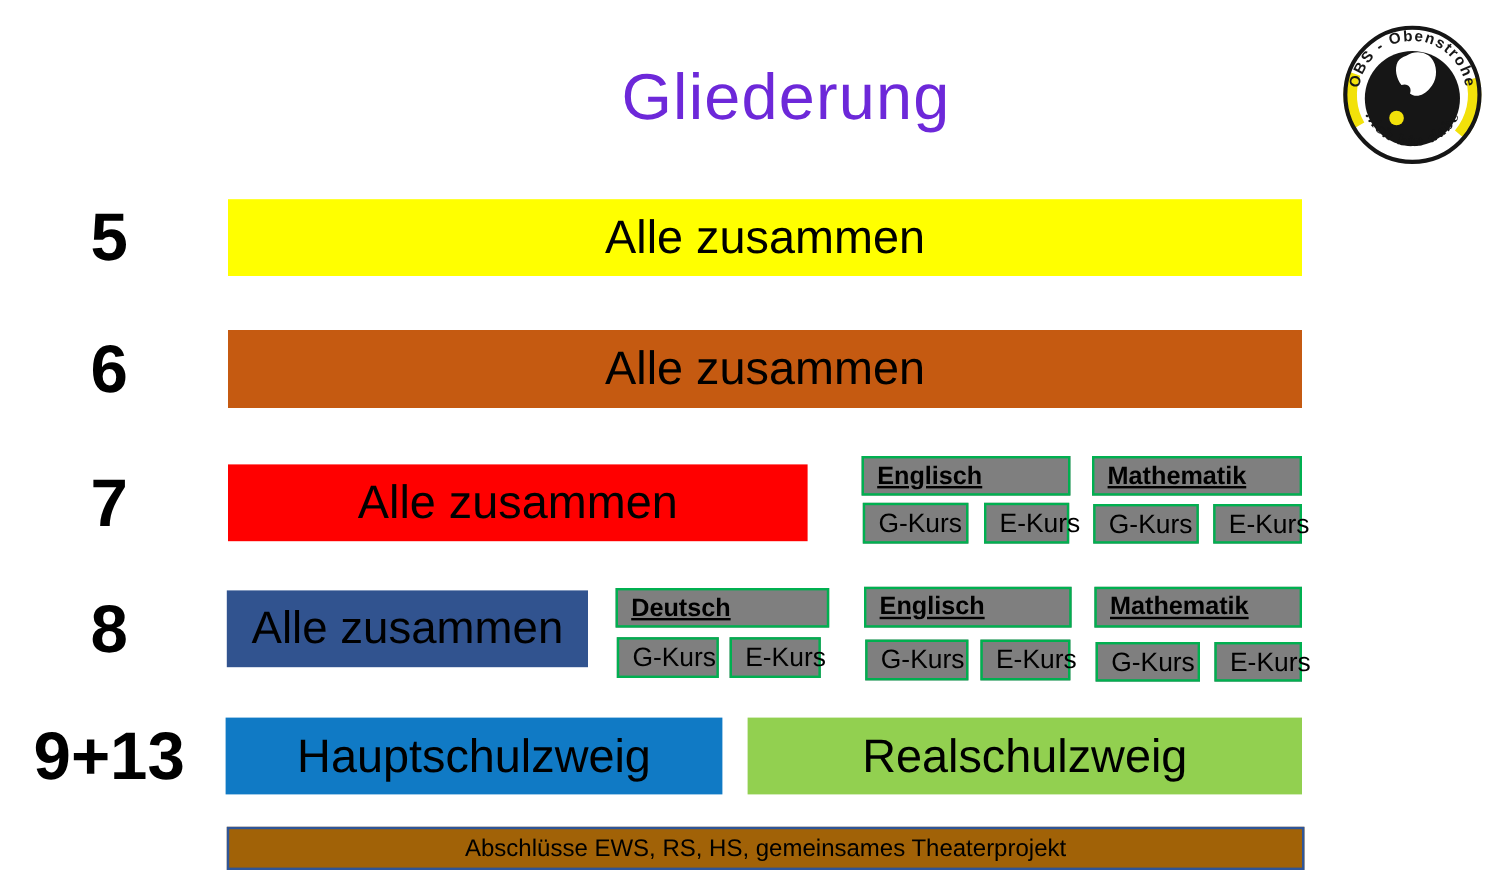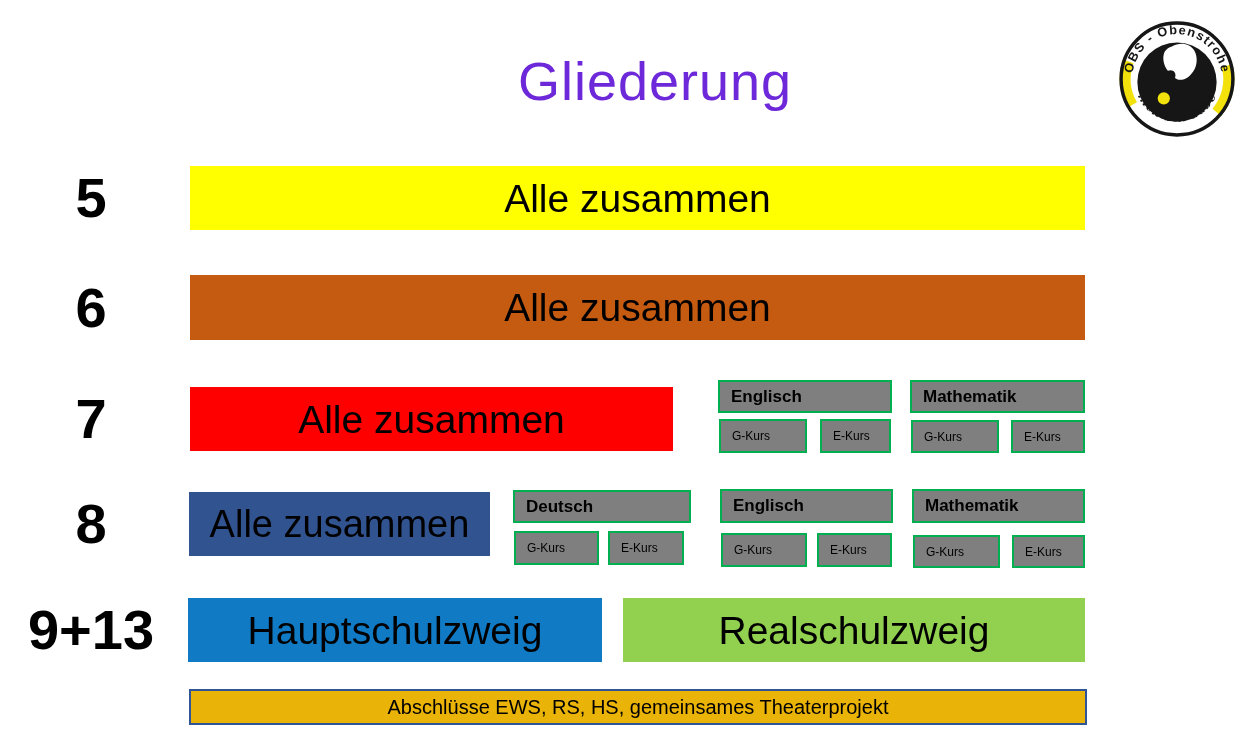--- a/index.html
+++ b/index.html
@@ -24,22 +24,22 @@
     display:flex; align-items:center; justify-content:center;
     font-size:39px; line-height:1; white-space:nowrap;
   }
   .bar-sm { font-size:38px; }
   .subject, .kurs {
     position:absolute; box-sizing:border-box;
     background:#7F7F7F; border:2px solid #00B050;
     display:flex; align-items:center; padding-left:11px;
     white-space:nowrap;
   }
-  .subject { font-size:17px; font-weight:700; }
-  .kurs    { font-size:12px; font-weight:400; }
+  .subject { font-size:21px; font-weight:700;text-decoration:underline; }
+  .kurs    { font-size:22px; font-weight:400; }
   .footer {
     position:absolute; left:189px; top:689px; width:898px; height:36px;
     box-sizing:border-box; border:2px solid #2F5597;
     display:flex; align-items:center; justify-content:center;
     font-size:20px;
   }
 </style>
 </head>
 <body>
 
@@ -97,15 +97,15 @@
   <div class="kurs" style="left:721px;top:533px;width:86px;height:34px;">G-Kurs</div>
   <div class="kurs" style="left:817px;top:533px;width:75px;height:34px;">E-Kurs</div>
 
   <div class="subject" style="left:912px;top:489px;width:173px;height:34px;">Mathematik</div>
   <div class="kurs" style="left:913px;top:535px;width:87px;height:33px;">G-Kurs</div>
   <div class="kurs" style="left:1012px;top:535px;width:73px;height:33px;">E-Kurs</div>
 
   <div class="bar" style="left: 623px; top: 598px; width: 462px; height: 64px; background: rgb(146, 208, 80);">Realschulzweig</div>
   <div class="bar" style="left: 188px; top: 598px; width: 414px; height: 64px; background: rgb(16, 122, 197);">Hauptschulzweig</div>
 
-  <div class="footer" style="background: #eab308; border-color: rgb(47, 85, 151);">Abschlüsse EWS, RS, HS, gemeinsames Theaterprojekt</div>
+  <div class="footer" style="background: #a16207; border-color: rgb(47, 85, 151);">Abschlüsse EWS, RS, HS, gemeinsames Theaterprojekt</div>
 
 </div>
 
 </body></html>

